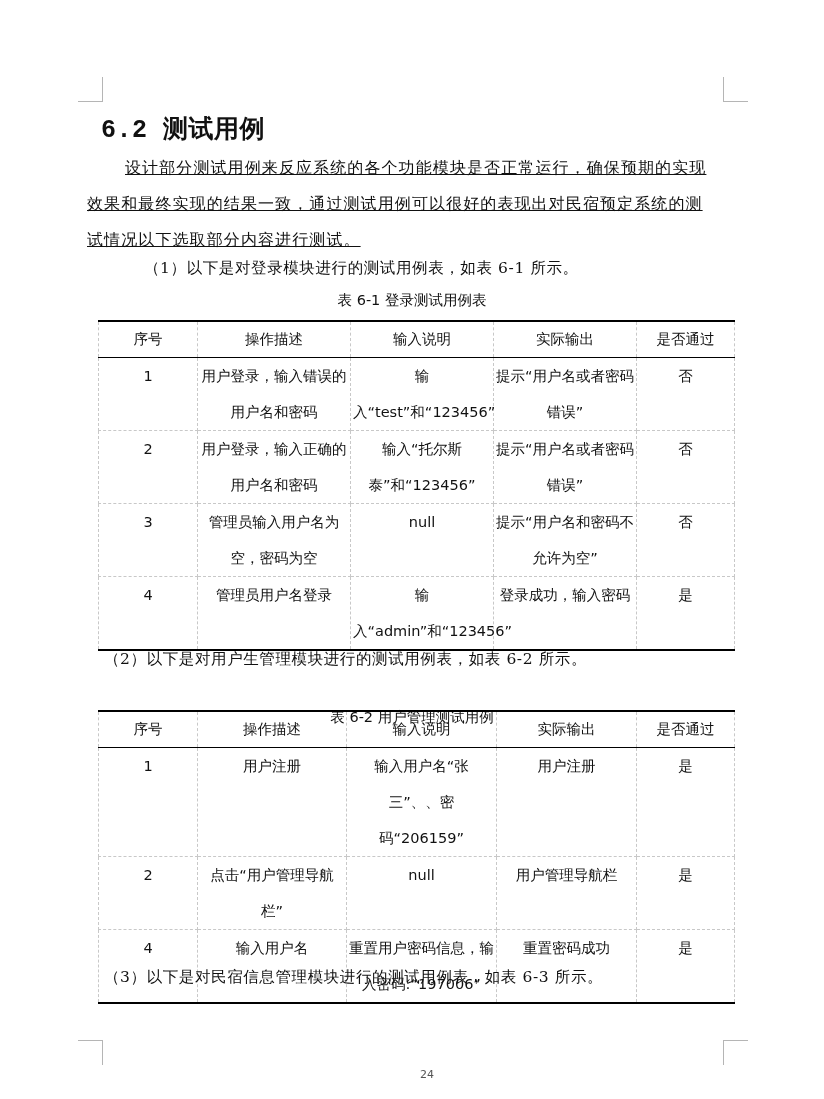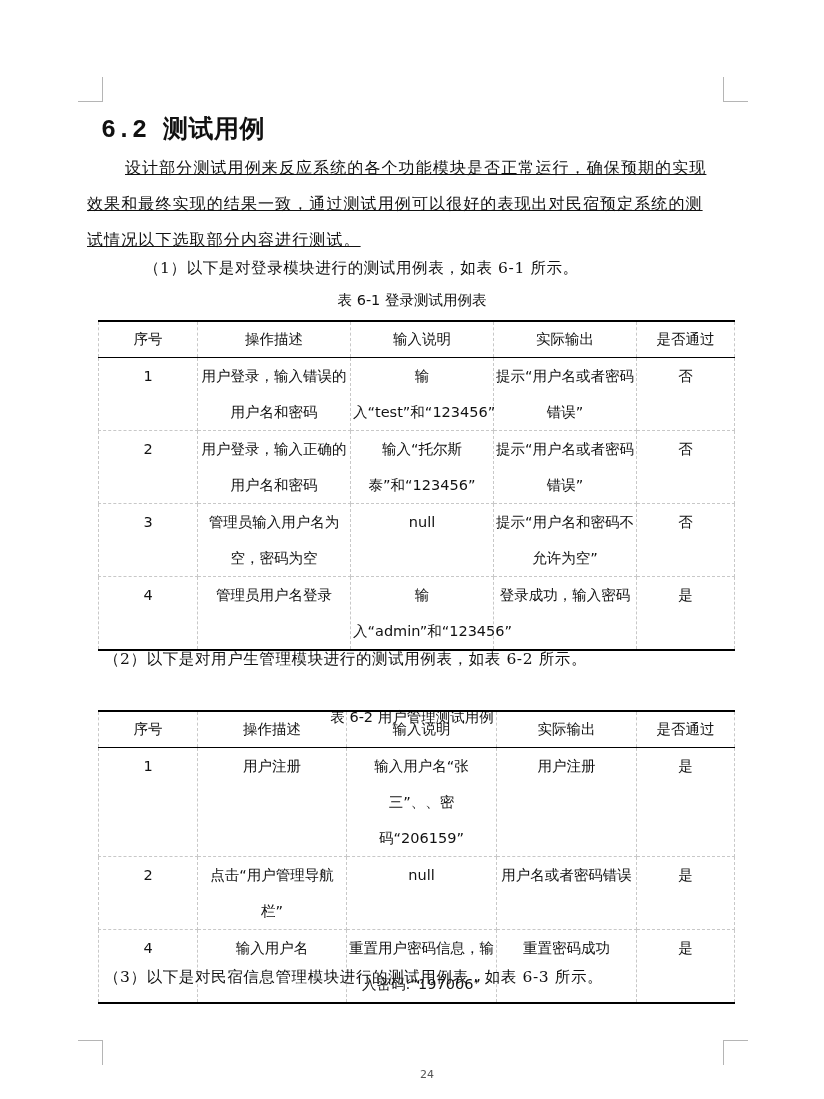--- a/index.html
+++ b/index.html
@@ -124,21 +124,21 @@
       <td>1</td>
       <td>用户注册</td>
       <td>输入用户名“张三”、、密码“206159”</td>
       <td>用户注册</td>
       <td>是</td>
     </tr>
     <tr>
       <td>2</td>
       <td>点击“用户管理导航栏”</td>
       <td>null</td>
-      <td>用户名或者密码错误</td>
+      <td>用户管理导航栏</td>
       <td>是</td>
     </tr>
     <tr>
       <td>4</td>
       <td>输入用户名</td>
       <td>重置用户密码信息，输入密码:“197006”</td>
       <td>重置密码成功</td>
       <td>是</td>
     </tr>
   </tbody>

